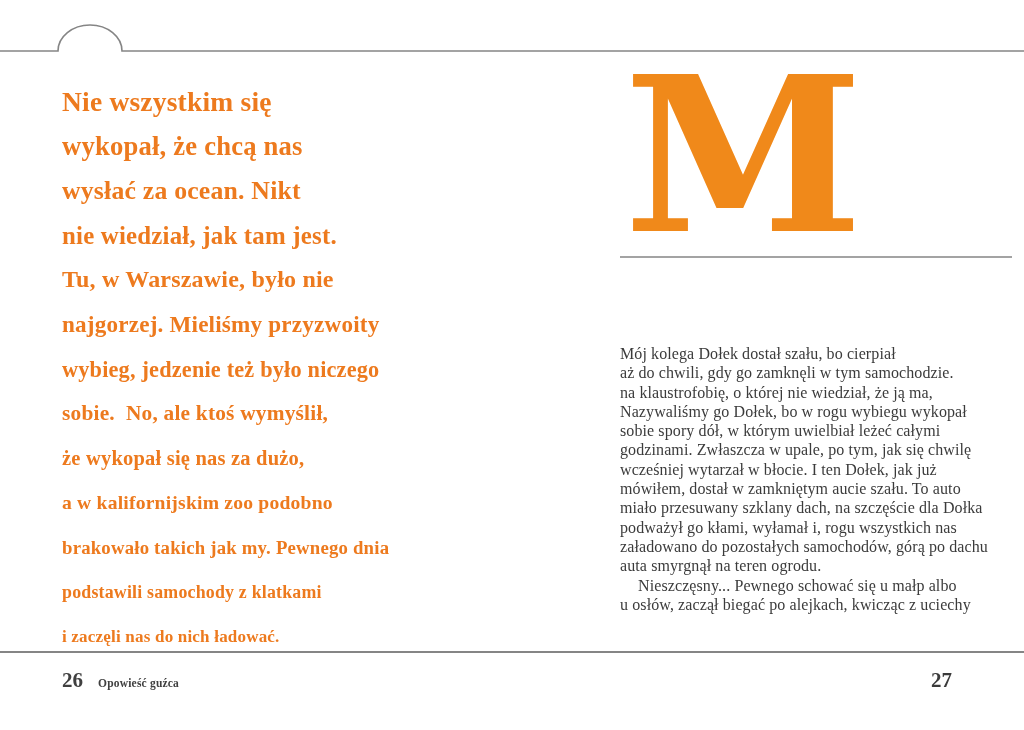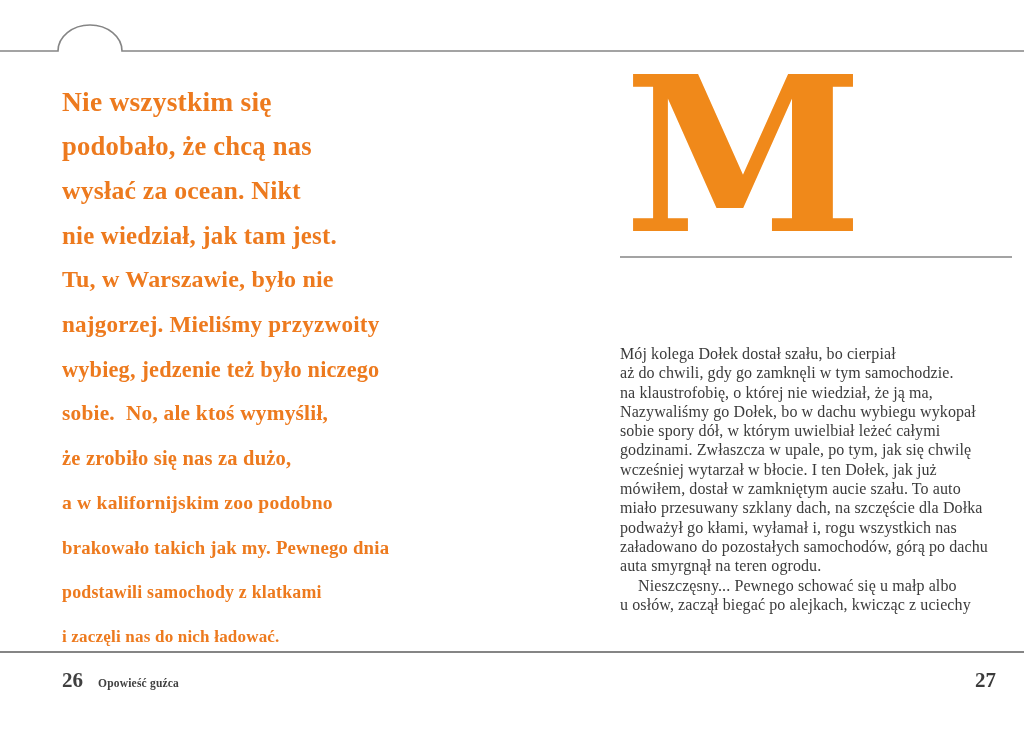--- a/index.html
+++ b/index.html
@@ -110,60 +110,59 @@
     font-family: "Liberation Serif", serif;
     font-weight: bold;
     font-size: 11.5px;
     margin-left: 15px;
     letter-spacing: 0.2px;
   }
   .footer-right {
     position: absolute;
     left: 931px;
     top: 668px;
-    margin-left: 44px;
   }
 </style>
 </head>
 <body>
 
 <div class="spread">
 
   <svg class="top-rule" viewBox="0 0 1024 60" xmlns="http://www.w3.org/2000/svg" aria-hidden="true">
     <path id="top-rule-path" d="M 0 51 H 58 A 32 26 0 0 1 122 51 H 1024" fill="none" stroke-width="1.6" stroke="#858585"></path>
   </svg>
 
   <div class="left-page">
     <div class="intro" style="color: rgb(237, 122, 30);">
         <div class="intro-line" style="font-size: 27.5px;">Nie wszystkim się</div>
-        <div class="intro-line" style="font-size: 26.63px;">podobało, że chcą nas</div>
+        <div class="intro-line" style="font-size: 26.63px;">wykopał, że chcą nas</div>
         <div class="intro-line" style="font-size: 25.75px;">wysłać za ocean. Nikt</div>
         <div class="intro-line" style="font-size: 24.88px;">nie wiedział, jak tam jest.</div>
         <div class="intro-line" style="font-size: 24px;">Tu, w Warszawie, było nie</div>
         <div class="intro-line" style="font-size: 23.13px;">najgorzej. Mieliśmy przyzwoity</div>
         <div class="intro-line" style="font-size: 22.25px;">wybieg, jedzenie też było niczego</div>
         <div class="intro-line" style="font-size: 21.38px;">sobie.  No, ale ktoś wymyślił,</div>
-        <div class="intro-line" style="font-size: 20.5px;">że zrobiło się nas za dużo,</div>
+        <div class="intro-line" style="font-size: 20.5px;">że wykopał się nas za dużo,</div>
         <div class="intro-line" style="font-size: 19.63px;">a w kalifornijskim zoo podobno</div>
         <div class="intro-line" style="font-size: 18.75px;">brakowało takich jak my. Pewnego dnia</div>
         <div class="intro-line" style="font-size: 17.88px;">podstawili samochody z klatkami</div>
         <div class="intro-line" style="font-size: 17px;">i zaczęli nas do nich ładować.</div>
       </div>
   </div>
 
   <div class="right-page">
     <svg class="drop-cap-svg" xmlns="http://www.w3.org/2000/svg" aria-hidden="false">
       <text id="drop-cap-text" x="16" y="189" fill="#F0891A">M</text>
     </svg>
     <div class="drop-cap-divider" style="background: rgb(163, 163, 163);"></div>
     <div class="body-text" style="color: rgb(59, 59, 59);">
         <div class="body-line">Mój kolega Dołek dostał szału, bo cierpiał</div>
         <div class="body-line">aż do chwili, gdy go zamknęli w tym samochodzie.</div>
         <div class="body-line">na klaustrofobię, o której nie wiedział, że ją ma,</div>
-        <div class="body-line">Nazywaliśmy go Dołek, bo w dachu wybiegu wykopał</div>
+        <div class="body-line">Nazywaliśmy go Dołek, bo w rogu wybiegu wykopał</div>
         <div class="body-line">sobie spory dół, w którym uwielbiał leżeć całymi</div>
         <div class="body-line">godzinami. Zwłaszcza w upale, po tym, jak się chwilę</div>
         <div class="body-line">wcześniej wytarzał w błocie. I ten Dołek, jak już</div>
         <div class="body-line">mówiłem, dostał w zamkniętym aucie szału. To auto</div>
         <div class="body-line">miało przesuwany szklany dach, na szczęście dla Dołka</div>
         <div class="body-line">podważył go kłami, wyłamał i, rogu wszystkich nas</div>
         <div class="body-line">załadowano do pozostałych samochodów, górą po dachu</div>
         <div class="body-line">auta smyrgnął na teren ogrodu.</div>
         <div class="body-line indent">Nieszczęsny... Pewnego schować się u małp albo</div>
         <div class="body-line">u osłów, zaczął biegać po alejkach, kwicząc z uciechy</div>

